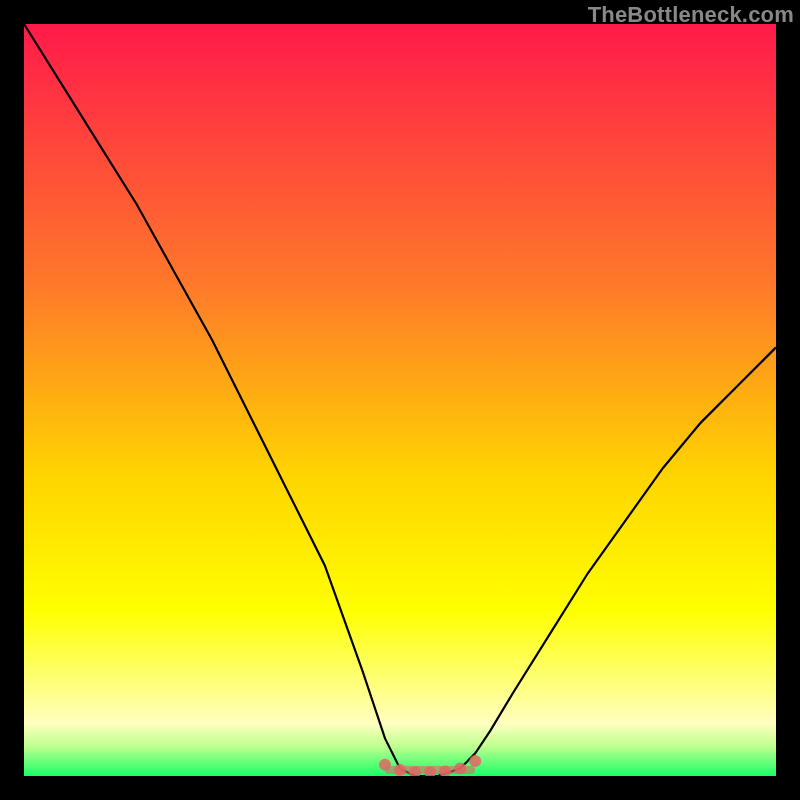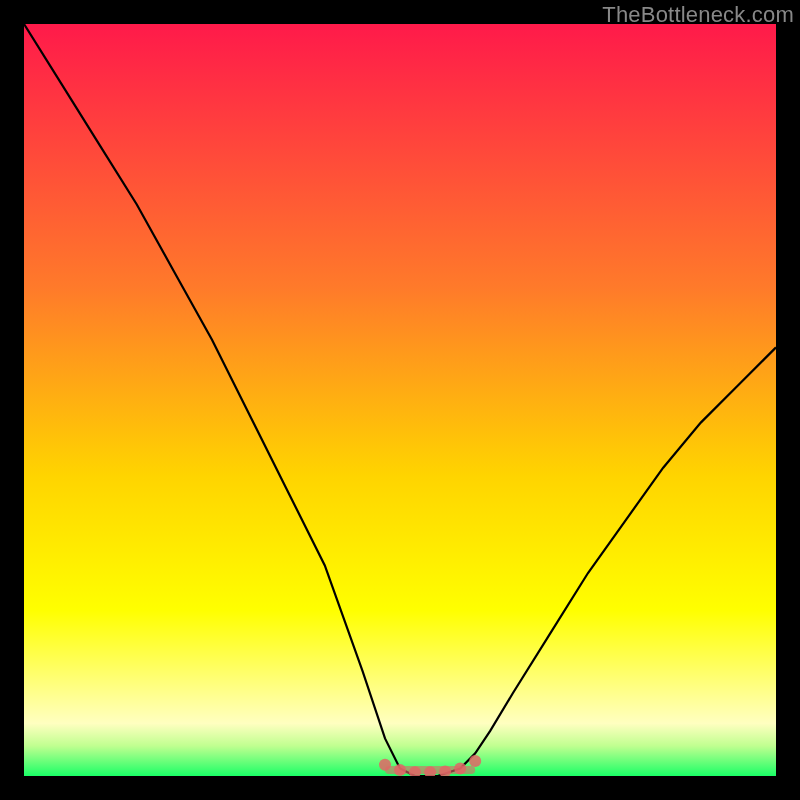--- a/index.html
+++ b/index.html
@@ -25,21 +25,21 @@
     top: 0;
     width: 752px;
     height: 752px;
   }
   .attribution {
     position: absolute;
     top: 2px;
     right: 6px;
     color: #888;
     font-size: 22px;
-    font-weight: 400;
+    font-weight: 700;
     letter-spacing: 0.2px;
   }
 </style>
 </head>
 <body>
 
 <div class="attribution">TheBottleneck.com</div>
 
 <div class="frame">
   <svg class="plot-area" viewBox="0 0 752 752" preserveAspectRatio="none">

